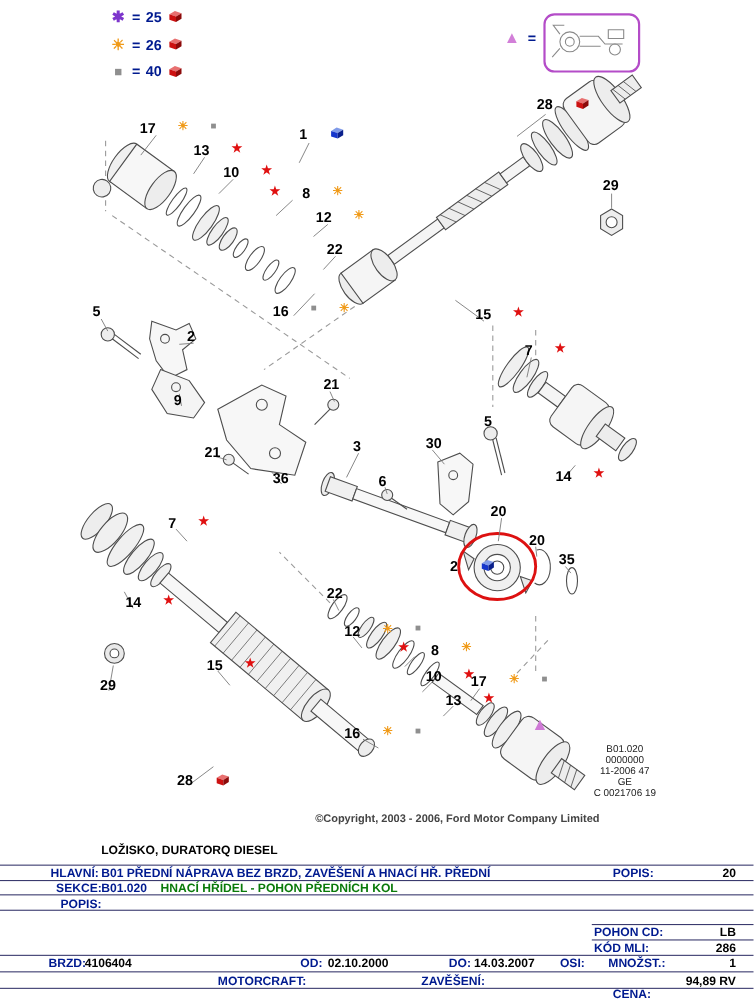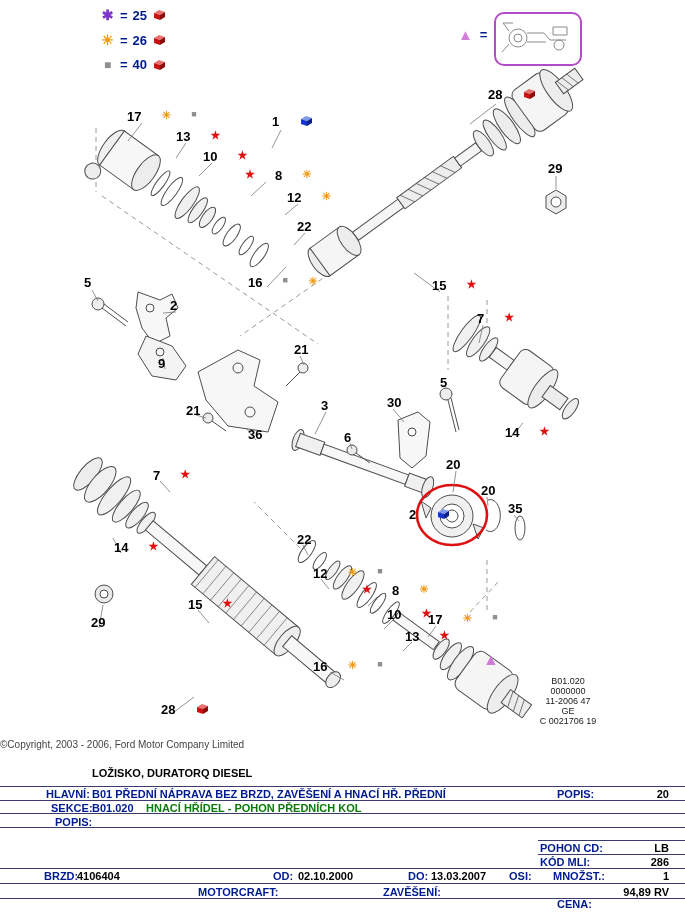--- a/index.html
+++ b/index.html
@@ -29,22 +29,22 @@
   .equiv{position:absolute;left:458px;top:27px;display:flex;align-items:center;gap:7px;
          font-weight:bold;font-size:13px;color:#001a8f;line-height:1;}
   .equiv .tri{color:#d27fd8;font-size:15px;}
   .equiv-box{position:absolute;left:494px;top:12px;width:84px;height:50px;
              border:2px solid #b44cc8;border-radius:10px;background:#fff;}
   .tri-mark{position:absolute;left:483px;top:652px;color:#cf7ad6;font-size:16px;
             font-weight:bold;line-height:1;}
   
   .stamp{position:absolute;left:510px;top:676px;width:116px;text-align:center;
          font-size:9px;line-height:10px;color:#222;}
-  .copyright{position:absolute;left:0;top:739px;width:685px;text-align:left;
-             font-size:10px;color:#444;}
+  .copyright{position:absolute;left:0;top:739px;width:545px;text-align:right;
+             font-size:10px;color:#444;font-weight:bold;}
   
   .fline{position:absolute;height:1px;background:#3a3a6e;}
   .ftext{position:absolute;font-size:11px;font-weight:bold;white-space:nowrap;line-height:12px;}
   .navy{color:#001a8f;}
   .green{color:#0a7a0a;}
   .blk{color:#000;}
 </style>
 </head>
 <body>
 
@@ -482,21 +482,21 @@
 <span class="ftext blk" style="right:16px;top:842px">LB</span>
 
 <span class="ftext navy" style="left:540px;top:856px">KÓD MLI:</span>
 <span class="ftext blk" style="right:16px;top:856px">286</span>
 
 <span class="ftext navy" style="left:44px;top:870px">BRZD:</span>
 <span class="ftext blk" style="left:77px;top:870px">4106404</span>
 <span class="ftext navy" style="left:273px;top:870px">OD:</span>
 <span class="ftext blk" style="left:298px;top:870px">02.10.2000</span>
 <span class="ftext navy" style="left:408px;top:870px">DO:</span>
-<span class="ftext blk" style="left:431px;top:870px">13.03.2007</span>
+<span class="ftext blk" style="left:431px;top:870px">14.03.2007</span>
 <span class="ftext navy" style="left:509px;top:870px">OSI:</span>
 <span class="ftext navy" style="left:553px;top:870px">MNOŽST.:</span>
 <span class="ftext blk" style="right:16px;top:870px">1</span>
 
 <span class="ftext navy" style="left:198px;top:886px">MOTORCRAFT:</span>
 <span class="ftext navy" style="left:383px;top:886px">ZAVĚŠENÍ:</span>
 <span class="ftext navy" style="left:557px;top:898px">CENA:</span>
 <span class="ftext blk" style="right:16px;top:886px">94,89 RV</span>
 
 </body></html>

